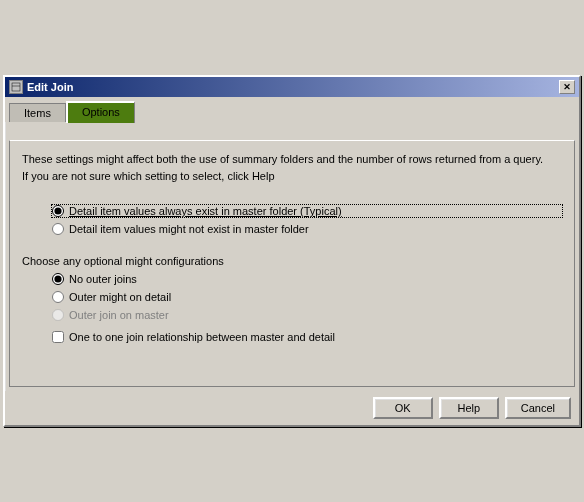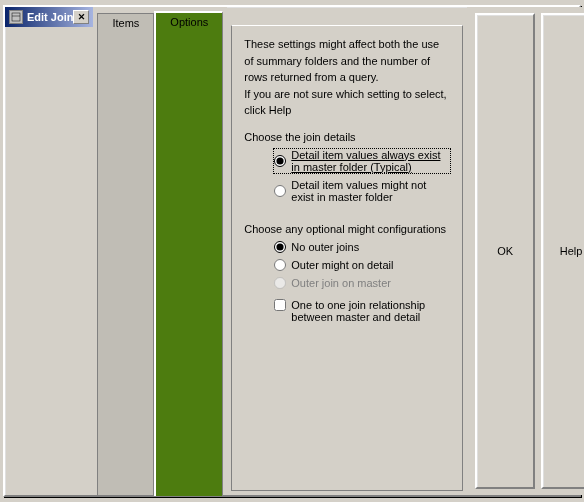--- a/index.html
+++ b/index.html
@@ -9,27 +9,28 @@
       background: #d4d0c8;
       display: flex;
       align-items: center;
       justify-content: center;
       width: 584px;
       height: 502px;
       overflow: hidden;
     }
     .window {
       width: 578px;
-      height: 492px;
+      height: 352px;
       background: #d4d0c8;
       border: 2px solid #ffffff;
       border-right-color: #808080;
       border-bottom-color: #808080;
       box-shadow: 1px 1px 0 #000, inset 1px 1px 0 #dfdfdf;
       display: flex;
+      flex-direction: column;
     }
     .title-bar {
       background: linear-gradient(to right, #0a246a, #a6b4e0);
       color: white;
       font-size: 11px;
       font-weight: bold;
       padding: 3px 4px;
       display: flex;
       align-items: center;
       justify-content: space-between;
@@ -237,21 +238,20 @@
   </div>
 
   <div class="content-area">
     <div class="description-text">
       <span>These settings might affect both the use of summary folders and the number of rows returned from a query.</span><br>
       <span>If you are not sure which setting to select, click Help</span>
     </div>
 
     <div class="section">
       <div class="section-header">
-        <span class="section-title">Choose the join details</span>
         <div style="flex:1; display:flex; flex-direction:column;">
           <div class="section-line"></div>
           <div class="section-line-white"></div>
         </div>
       </div>
       <div class="radio-group">
         <label class="radio-item focused-radio">
           <input type="radio" class="radio-input" name="joindetail" checked="" style="">
           <span>Detail item values always exist in master folder (Typical)</span>
         </label>

